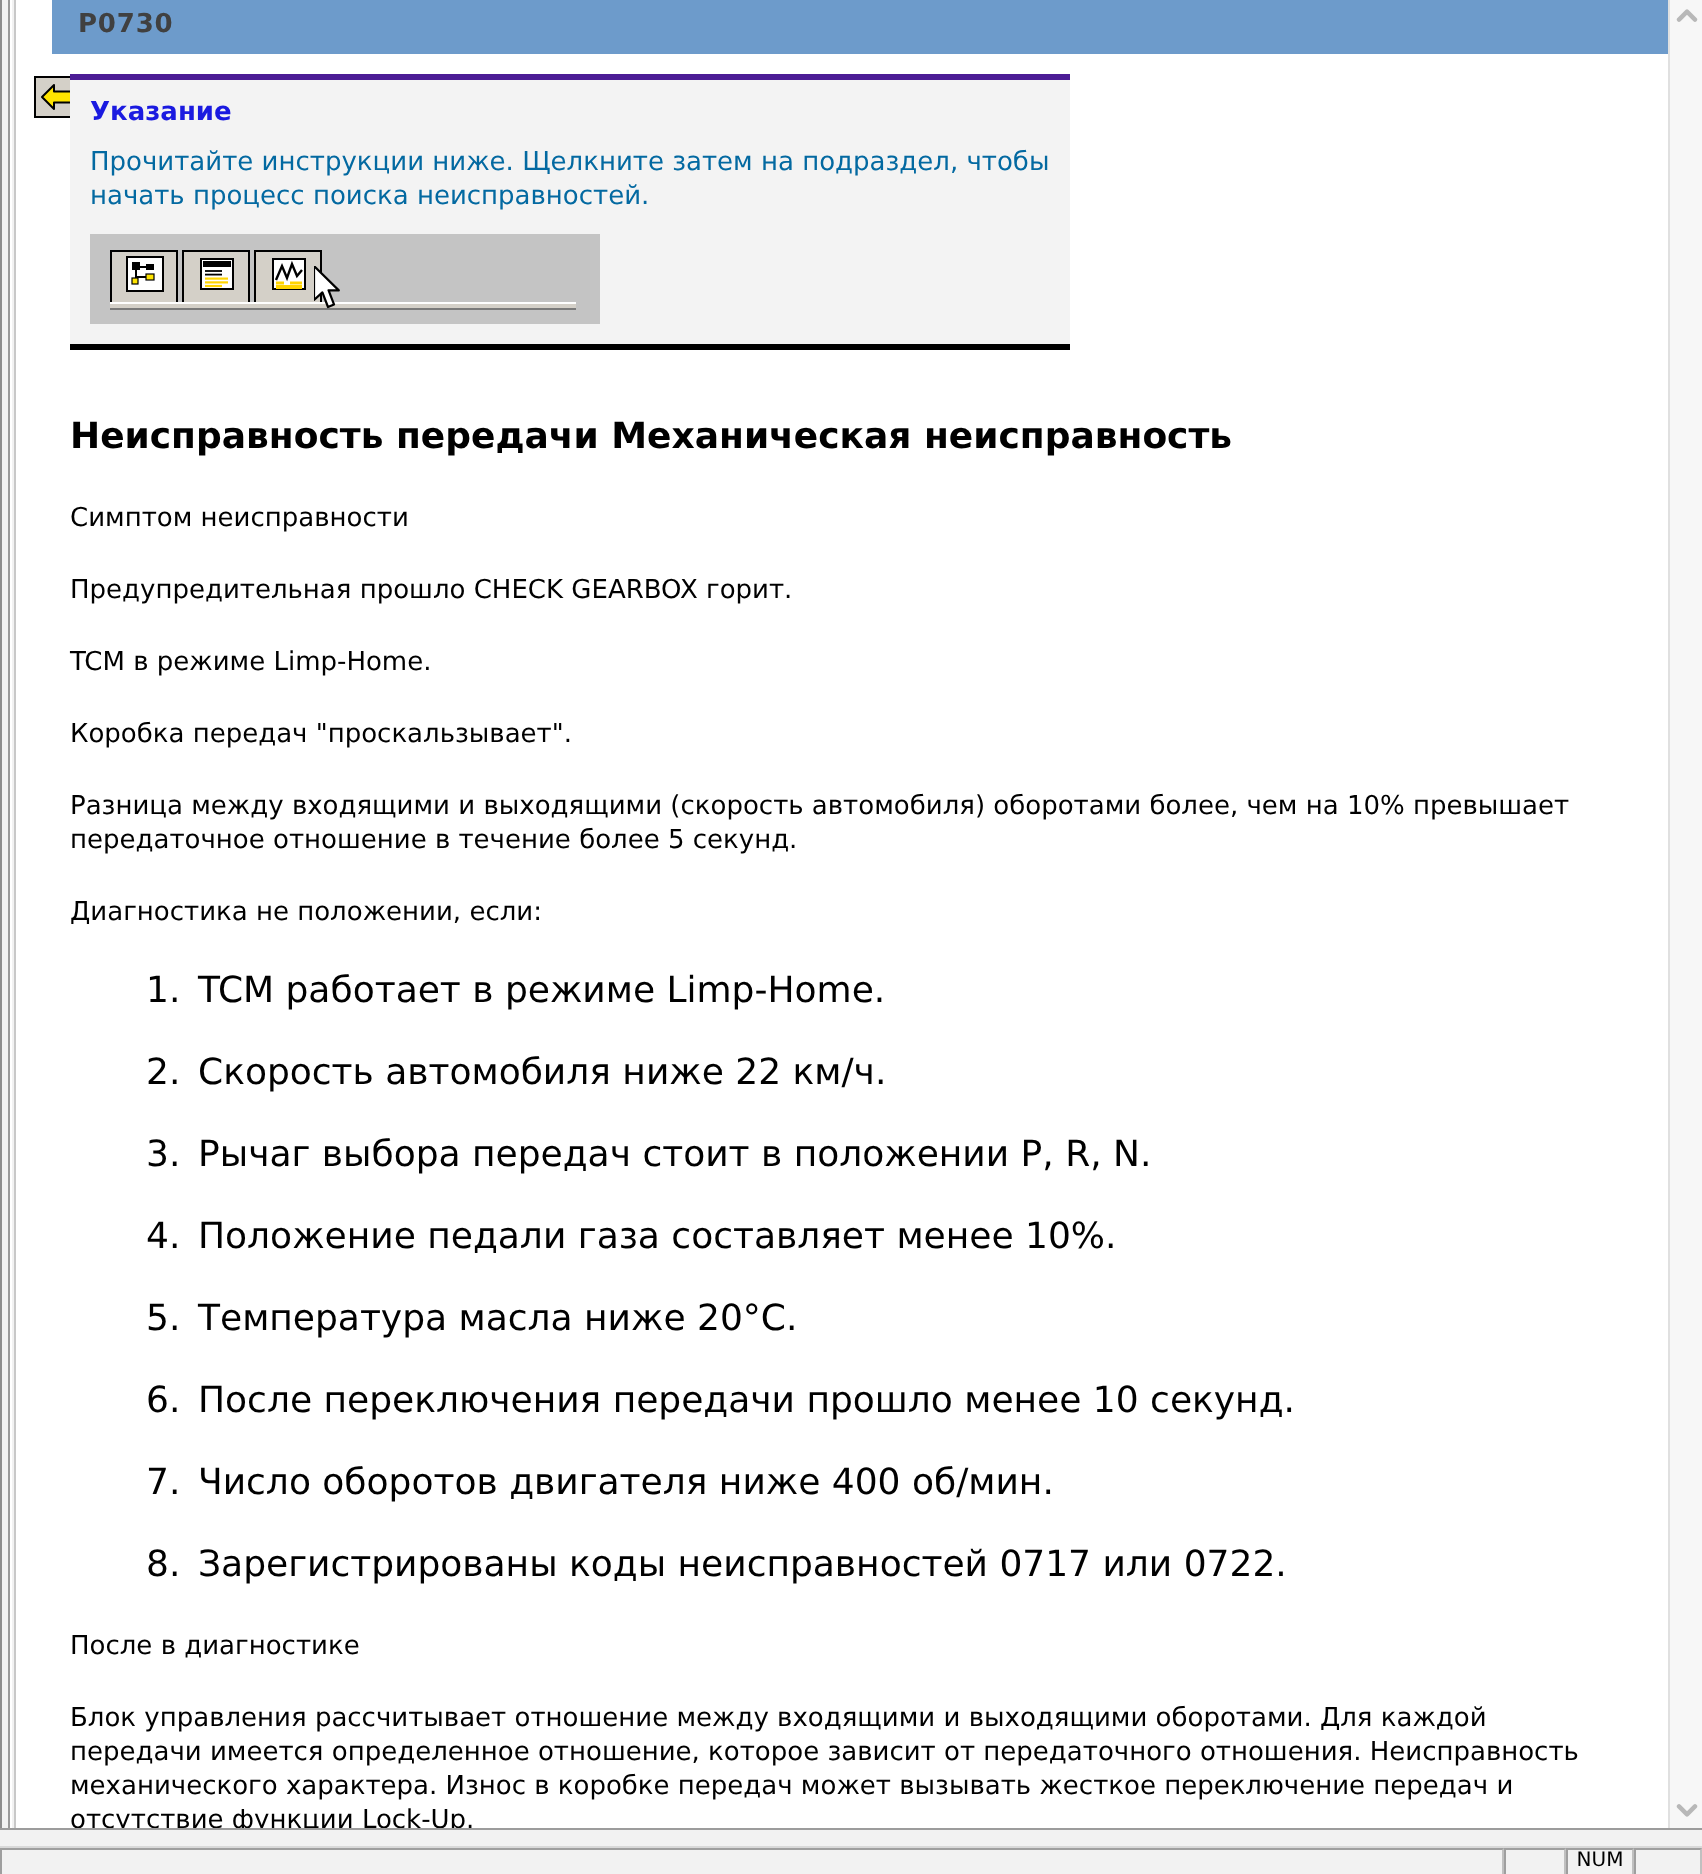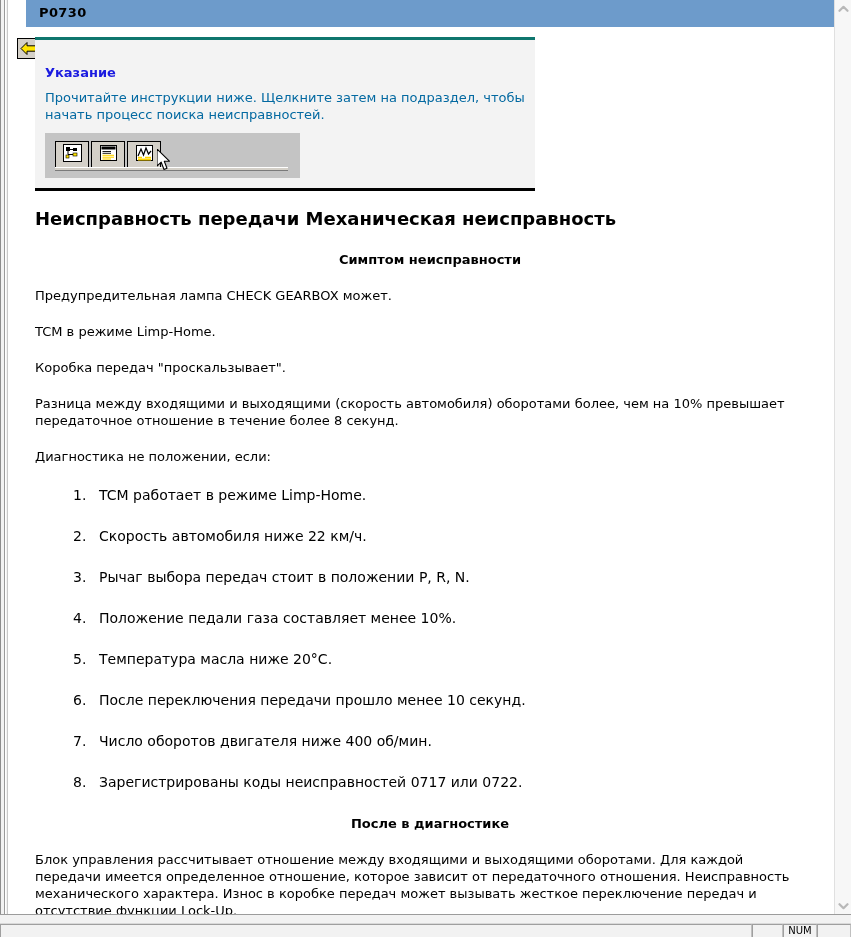--- a/index.html
+++ b/index.html
@@ -53,21 +53,21 @@
     height: 27px;
     background: #6d9bcb;
   }
   .titlebar-text {
     position: absolute;
     left: 13px;
     top: 5px;
     font-family: "DejaVu Sans", "Liberation Sans", sans-serif;
     font-size: 13px;
     font-weight: bold;
-    color: #000000;
+    color: #404040;
     letter-spacing: 0.4px;
   }
 
   
   .doc {
     position: absolute;
     left: 8px;
     top: 27px;
     width: 826px;
     height: 887px;
@@ -89,24 +89,24 @@
   }
   .back-btn svg { display:block; }
 
   
   .note-panel {
     position: absolute;
     left: 27px;
     top: 10px;
     width: 500px;
     background: #f3f3f3;
-    border-top: 3px solid #0f766e;
+    border-top: 3px solid #4c1d95;
     border-bottom: 3px solid #000000;
     box-sizing: border-box;
-    padding: 24px 10px 0 10px;
+    padding: 8px 10px 0 10px;
   }
   .note-title {
     color: #1a1ae0;
     font-weight: bold;
     font-size: 13px;
     margin: 1px 0 9px 0;
   }
   .note-body {
     font-size: 13px;
     line-height: 17px;
@@ -173,44 +173,43 @@
   }
   h2.section-title {
     font-size: 18px;
     font-weight: bold;
     margin: 0 0 0 0;
     padding: 0;
     line-height: 17px;
   }
   h3.sub-title {
     font-size: 13px;
-    font-weight: bold;
+    font-weight: normal;
     margin: 24px 0 0 0;
     padding: 0;
     line-height: 17px;
-    text-align: center;
   }
   p.para {
     font-size: 13px;
     line-height: 17px;
     margin: 19px 0 0 0;
     padding: 0;
   }
   p.para.wide { width: 760px; }
 
   ol.cond-list {
     margin: 22px 0 0 0;
     padding: 0 0 0 38px;
     list-style: none;
     counter-reset: cond;
   }
   ol.cond-list li {
     counter-increment: cond;
     position: relative;
-    font-size: 14px;
+    font-size: 18px;
     line-height: 17px;
     margin-bottom: 24px;
     padding-left: 26px;
   }
   ol.cond-list li::before {
     content: counter(cond) ".";
     position: absolute;
     left: 0;
     top: 0;
   }
@@ -373,25 +372,25 @@
           </svg>
         </div>
       </div>
     </div>
 
     <div class="content">
 
       <h2 class="section-title">Неисправность передачи Механическая неисправность</h2>
 
       <h3 class="sub-title">Симптом неисправности</h3>
-      <p class="para">Предупредительная лампа CHECK GEARBOX может.</p>
+      <p class="para">Предупредительная прошло CHECK GEARBOX горит.</p>
       <p class="para">TCM в режиме Limp-Home.</p>
       <p class="para">Коробка передач "проскальзывает".</p>
 
-      <p class="para wide">Разница между входящими и выходящими (скорость автомобиля) оборотами более, чем на 10% превышает передаточное отношение в течение более 8 секунд.</p>
+      <p class="para wide">Разница между входящими и выходящими (скорость автомобиля) оборотами более, чем на 10% превышает передаточное отношение в течение более 5 секунд.</p>
       <p class="para">Диагностика не положении, если:</p>
 
       <ol class="cond-list">
         <li>TCM работает в режиме Limp-Home.</li>
         <li>Скорость автомобиля ниже 22 км/ч.</li>
         <li>Рычаг выбора передач стоит в положении P, R, N.</li>
         <li>Положение педали газа составляет менее 10%.</li>
         <li>Температура масла ниже 20°C.</li>
         <li>После переключения передачи прошло менее 10 секунд.</li>
         <li>Число оборотов двигателя ниже 400 об/мин.</li>

